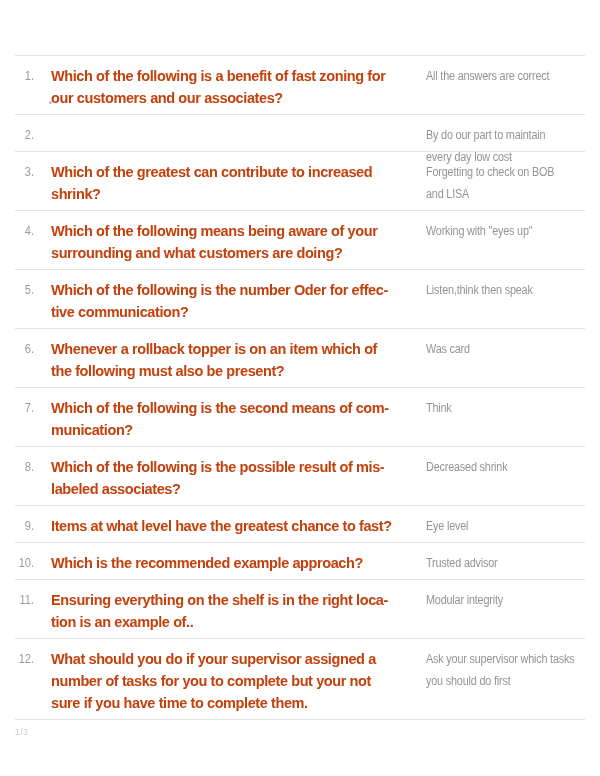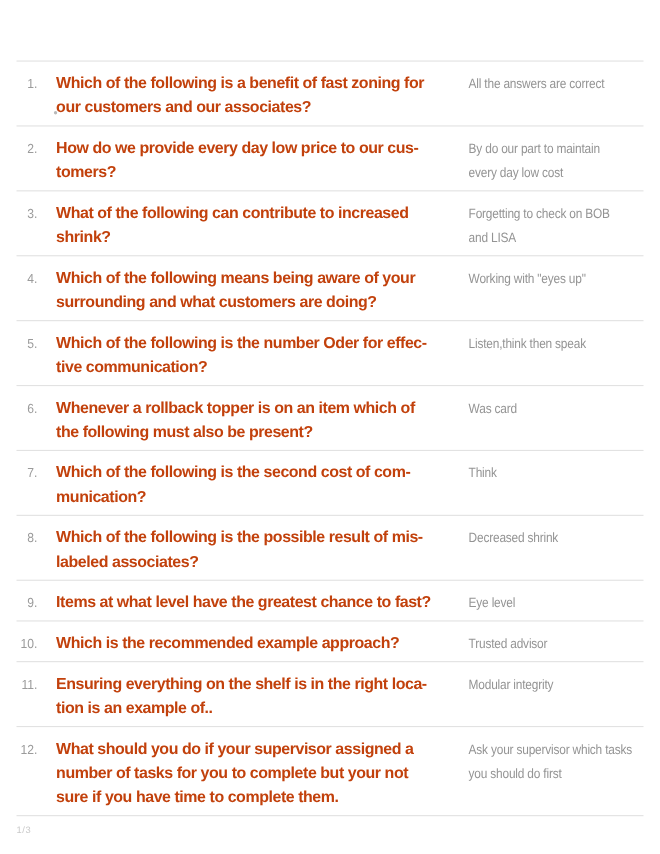--- a/index.html
+++ b/index.html
@@ -87,28 +87,26 @@
   <div class="top-artifact"></div>
   <div class="list" id="qa-list">
       <div class="row">
         <div class="num">1.</div>
         <div class="qtext">Which of the following is a benefit of fast zoning for
 our customers and our associates?</div>
         <div class="atext">All the answers are correct</div>
       </div>
       <div class="row">
         <div class="num">2.</div>
-        <div class="qtext">How do we provide every day low price to our cus-
-tomers?</div>
         <div class="atext">By do our part to maintain
 every day low cost</div>
       </div>
       <div class="row">
         <div class="num">3.</div>
-        <div class="qtext">What of the following can contribute to increased
+        <div class="qtext">Which of the greatest can contribute to increased
 shrink?</div>
         <div class="atext">Forgetting to check on BOB
 and LISA</div>
       </div>
       <div class="row">
         <div class="num">4.</div>
         <div class="qtext">Which of the following means being aware of your
 surrounding and what customers are doing?</div>
         <div class="atext">Working with "eyes up"</div>
       </div>
@@ -119,21 +117,21 @@
         <div class="atext">Listen,think then speak</div>
       </div>
       <div class="row">
         <div class="num">6.</div>
         <div class="qtext">Whenever a rollback topper is on an item which of
 the following must also be present?</div>
         <div class="atext">Was card</div>
       </div>
       <div class="row">
         <div class="num">7.</div>
-        <div class="qtext">Which of the following is the second cost of com-
+        <div class="qtext">Which of the following is the second means of com-
 munication?</div>
         <div class="atext">Think</div>
       </div>
       <div class="row">
         <div class="num">8.</div>
         <div class="qtext">Which of the following is the possible result of mis-
 labeled associates?</div>
         <div class="atext">Decreased shrink</div>
       </div>
       <div class="row">

